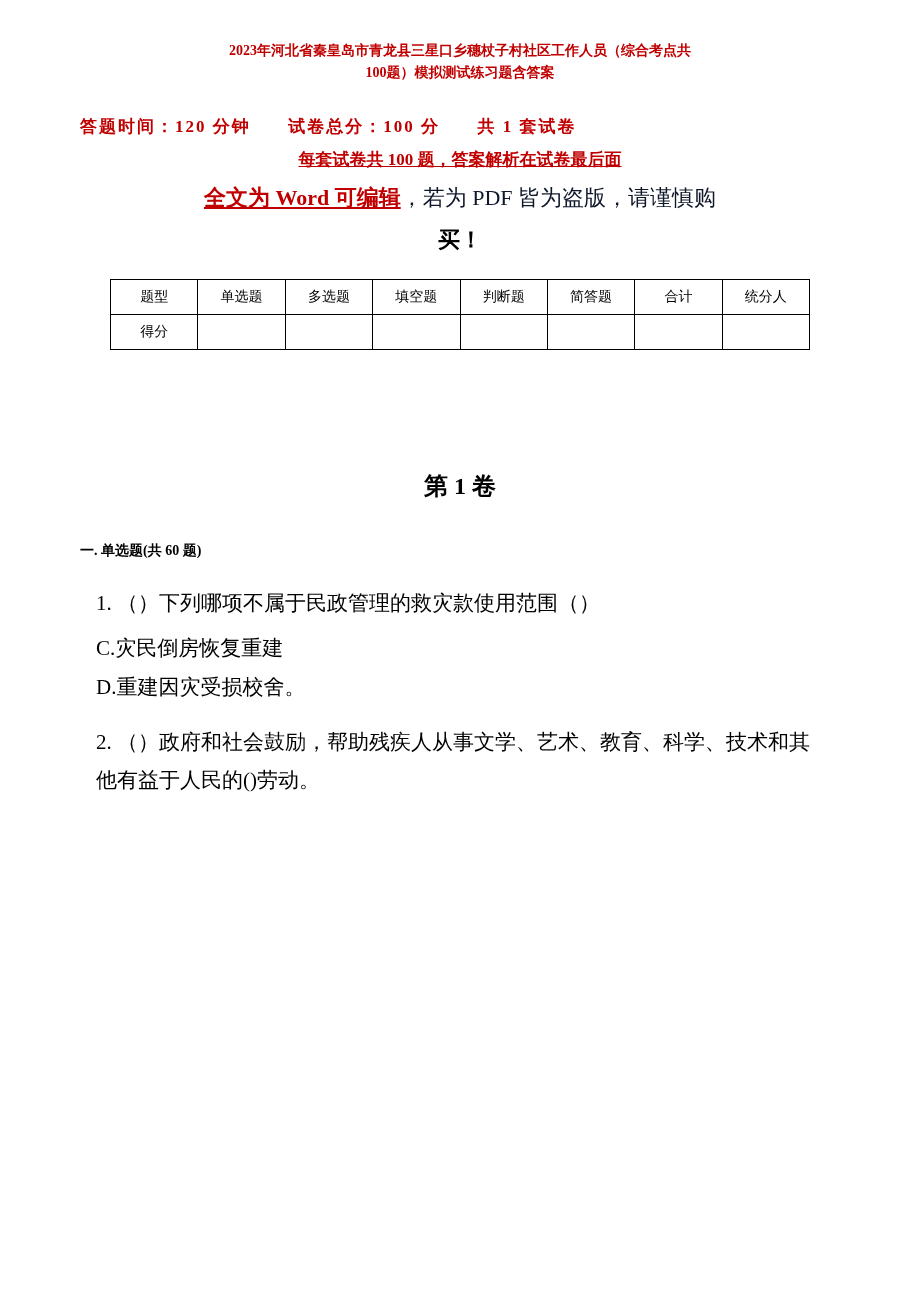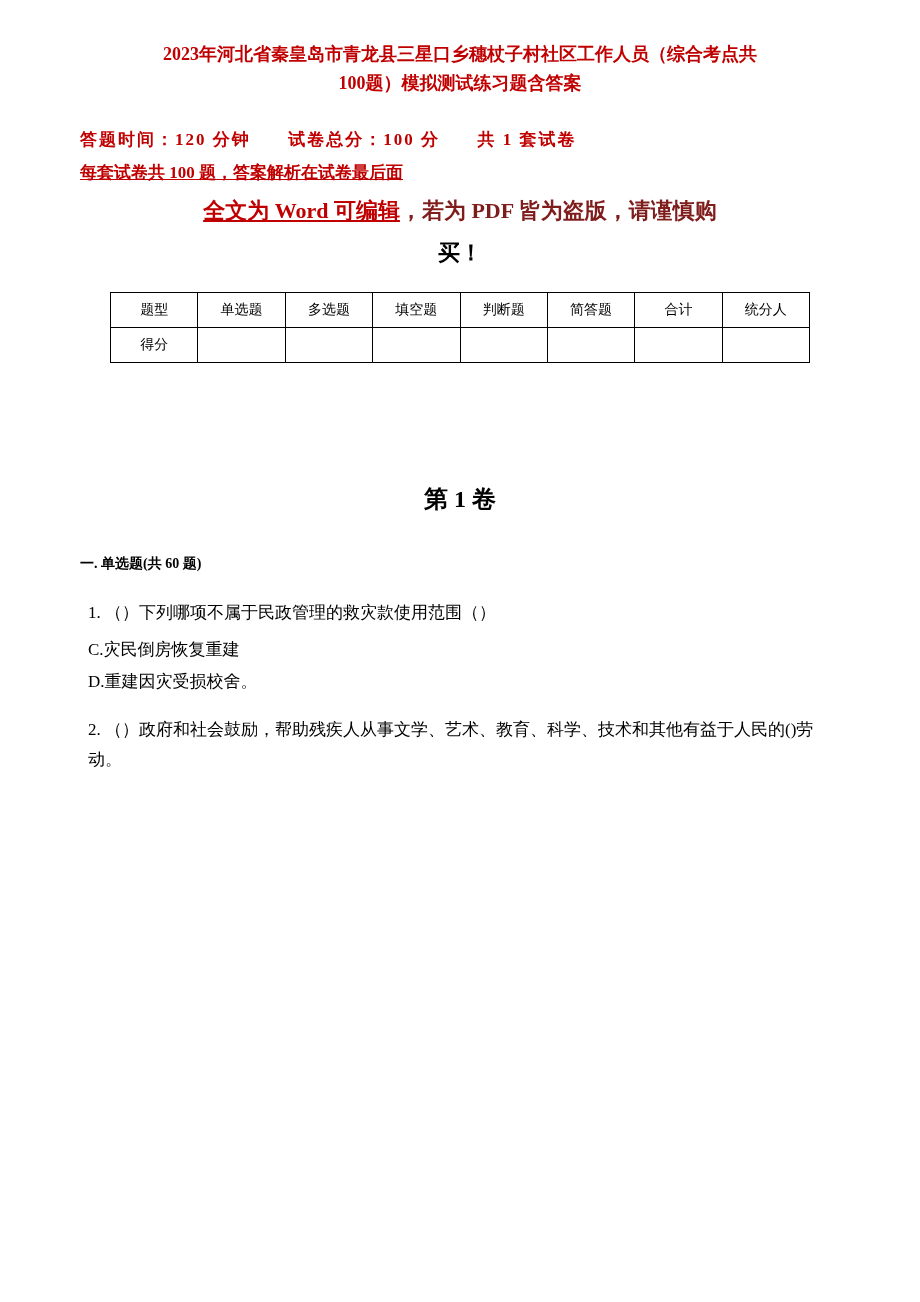--- a/index.html
+++ b/index.html
@@ -22,36 +22,36 @@
       width: 100%;
     }
 
     .title-section {
       text-align: center;
       margin-bottom: 30px;
     }
 
     .main-title {
       color: #c00000;
-      font-size: 18px;
+      font-size: 14px;
       font-weight: bold;
       line-height: 1.6;
     }
 
     .meta-row {
       text-align: left;
       margin: 18px 0 10px 0;
       font-size: 17px;
       font-weight: bold;
       color: #c00000;
       letter-spacing: 2px;
     }
 
     .highlight-row {
-      text-align: left;
+      text-align: center;
       margin: 8px 0;
       font-size: 17px;
       font-weight: bold;
       color: #c00000;
       text-decoration: underline;
     }
 
     .word-edit-row {
       text-align: center;
       margin: 12px 0;
@@ -59,22 +59,22 @@
       font-weight: bold;
       color: #c00000;
     }
 
     .word-edit-row .word-part {
       color: #c00000;
       text-decoration: underline;
     }
 
     .word-edit-row .normal-part {
-      color: #7f1d1d;
-      font-weight: bold;
+      color: #0f172a;
+      font-weight: normal;
     }
 
     .buy-row {
       text-align: center;
       font-size: 22px;
       font-weight: bold;
       color: #000000;
       margin-bottom: 20px;
     }
 
@@ -112,23 +112,23 @@
 
     .section-title {
       font-size: 14px;
       font-weight: bold;
       color: #000000;
       margin: 20px 0 25px 0;
       border-bottom: none;
     }
 
     .question-block {
-      margin: 16px 8px;
+      margin: 16px 16px;
       line-height: 1.8;
-      font-size: 17px;
+      font-size: 21px;
     }
 
     .question-text {
       margin-bottom: 6px;
     }
 
     .options {
       line-height: 1.9;
     }
 

